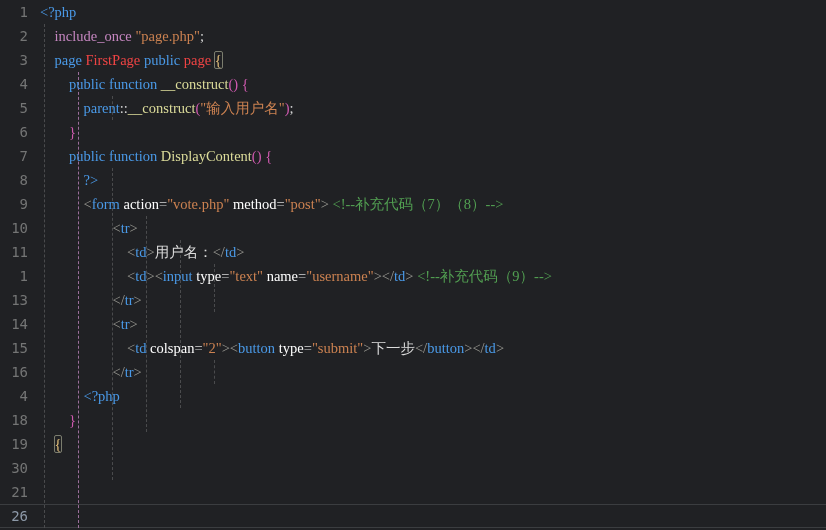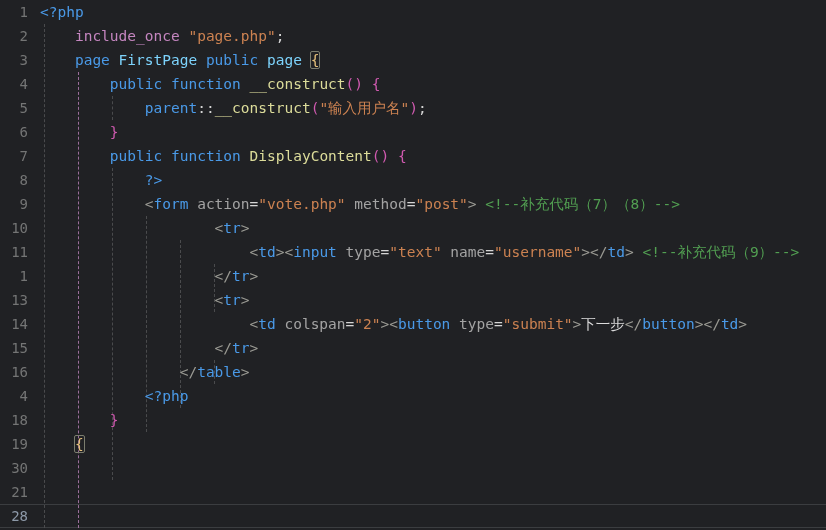--- a/index.html
+++ b/index.html
@@ -42,20 +42,21 @@
     left: 40px; top: 0;
     right: 0; bottom: 0;
     z-index: 2;
   }
   .line {
     height: 24px;
     line-height: 24px;
     white-space: pre;
     position: relative;
     color: #d4d4d4;
+    font-family: Liberation Serif, serif;
   }
   
   .active-line-band {
     position: absolute;
     left: 0;
     width: 826px;
     height: 24px;
     border-top: 1px solid #3b3d40;
     border-bottom: 1px solid #3b3d40;
     box-sizing: border-box;
@@ -73,30 +74,30 @@
   .guide {
     position: absolute;
     width: 0;
     border-left: 1px dashed #4a4b4d;
   }
   .guide.active {
     border-left: 1px dashed #9b6f9b;
   }
   .t-kw      { color: #4a9ae8; }   
   .t-ctrl    { color: #c586c0; }   
-  .t-class   { color: #7dd3fc; }   
+  .t-class   { color: #ef4444; }   
   .t-fn      { color: #dcdc9a; }   
   .t-str     { color: #cc8251; }   
   .t-punc    { color: #d6d6d6; }
   .t-paren   { color: #d05ab0; }
   .t-brace   { color: #d05ab0; }
   .t-brace-y { color: #e5c07b; }
   .t-tagbr   { color: #9a9a93; }   
   .t-tag     { color: #4a9ae8; }   
-  .t-attr    { color: #a3a3a3; text-align: center; }   
+  .t-attr    { color: #ffffff; text-align: center; }   
   .t-eq      { color: #d6d6d6; }
   .t-cmt     { color: #52a052; }   
   .t-php     { color: #4a9ae8; }   
   .t-cn      { color: #dcdcdc; }
 
   
   .bmatch {
     outline: 1px solid #7b7d6e;
     outline-offset: 0px;
     border-radius: 1px;
@@ -141,21 +142,21 @@
     <div class="lnum">1</div>
     <div class="lnum">13</div>
     <div class="lnum">14</div>
     <div class="lnum">15</div>
     <div class="lnum">16</div>
     <div class="lnum">4</div>
     <div class="lnum">18</div>
     <div class="lnum">19</div>
     <div class="lnum">30</div>
     <div class="lnum">21</div>
-    <div class="lnum active">28</div>
+    <div class="lnum active">26</div>
   </div>
 
   <div class="code-area">
 
     <div class="line"><span class="t-php">&lt;?php</span></div>
 
     <div class="line">    <span class="t-ctrl">include_once</span> <span class="t-str">"page.php"</span><span class="t-punc">;</span></div>
 
     <div class="line">    <span class="t-kw">page</span> <span class="t-class">FirstPage</span> <span class="t-kw">public</span> <span class="t-class">page</span> <span class="t-brace-y bmatch">{</span></div>
 
@@ -167,32 +168,32 @@
 
     <div class="line">        <span class="t-kw">public</span> <span class="t-kw">function</span> <span class="t-fn">DisplayContent</span><span class="t-paren">()</span> <span class="t-brace">{</span></div>
 
     <div class="line">            <span class="t-php">?&gt;</span></div>
 
     <div class="line">            <span class="t-tagbr">&lt;</span><span class="t-tag">form</span> <span class="t-attr">action</span><span class="t-eq">=</span><span class="t-str">"vote.php"</span> <span class="t-attr">method</span><span class="t-eq">=</span><span class="t-str">"post"</span><span class="t-tagbr">&gt;</span> <span class="t-cmt">&lt;!--补充代码（7）（8）--&gt;</span></div>
 
 
     <div class="line">                    <span class="t-tagbr">&lt;</span><span class="t-tag">tr</span><span class="t-tagbr">&gt;</span></div>
 
+    <div class="line">                        <span class="t-tagbr">&lt;</span><span class="t-tag">td</span><span class="t-tagbr">&gt;</span><span class="t-cn">用户名：</span><span class="t-tagbr">&lt;/</span><span class="t-tag">td</span><span class="t-tagbr">&gt;</span></div>
 
     <div class="line">                        <span class="t-tagbr">&lt;</span><span class="t-tag">td</span><span class="t-tagbr">&gt;</span><span class="t-tagbr">&lt;</span><span class="t-tag">input</span> <span class="t-attr">type</span><span class="t-eq">=</span><span class="t-str">"text"</span> <span class="t-attr">name</span><span class="t-eq">=</span><span class="t-str">"username"</span><span class="t-tagbr">&gt;</span><span class="t-tagbr">&lt;/</span><span class="t-tag">td</span><span class="t-tagbr">&gt;</span> <span class="t-cmt">&lt;!--补充代码（9）--&gt;</span></div>
 
     <div class="line">                    <span class="t-tagbr">&lt;/</span><span class="t-tag">tr</span><span class="t-tagbr">&gt;</span></div>
 
     <div class="line">                    <span class="t-tagbr">&lt;</span><span class="t-tag">tr</span><span class="t-tagbr">&gt;</span></div>
 
     <div class="line">                        <span class="t-tagbr">&lt;</span><span class="t-tag">td</span> <span class="t-attr">colspan</span><span class="t-eq">=</span><span class="t-str">"2"</span><span class="t-tagbr">&gt;</span><span class="t-tagbr">&lt;</span><span class="t-tag">button</span> <span class="t-attr">type</span><span class="t-eq">=</span><span class="t-str">"submit"</span><span class="t-tagbr">&gt;</span><span class="t-cn">下一步</span><span class="t-tagbr">&lt;/</span><span class="t-tag">button</span><span class="t-tagbr">&gt;</span><span class="t-tagbr">&lt;/</span><span class="t-tag">td</span><span class="t-tagbr">&gt;</span></div>
 
     <div class="line">                    <span class="t-tagbr">&lt;/</span><span class="t-tag">tr</span><span class="t-tagbr">&gt;</span></div>
 
-    <div class="line">                <span class="t-tagbr">&lt;/</span><span class="t-tag">table</span><span class="t-tagbr">&gt;</span></div>
 
 
     <div class="line">            <span class="t-php">&lt;?php</span></div>
 
     <div class="line">        <span class="t-brace">}</span></div>
 
     <div class="line">    <span class="t-brace-y bmatch">{</span></div>
 
   </div>
 </div>

